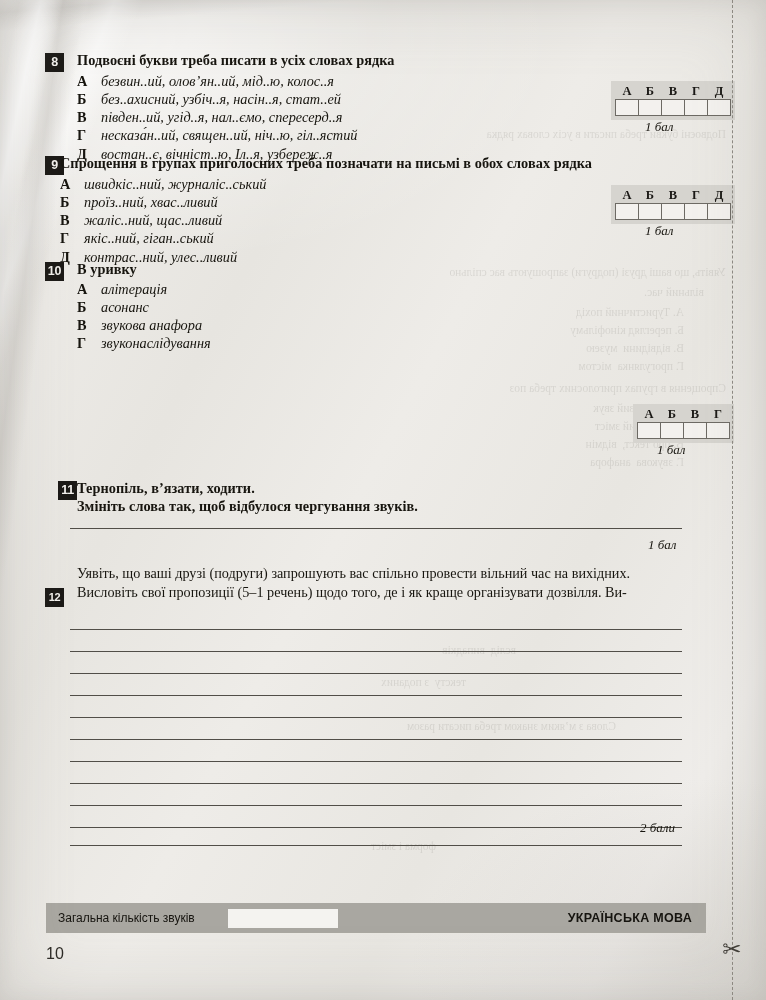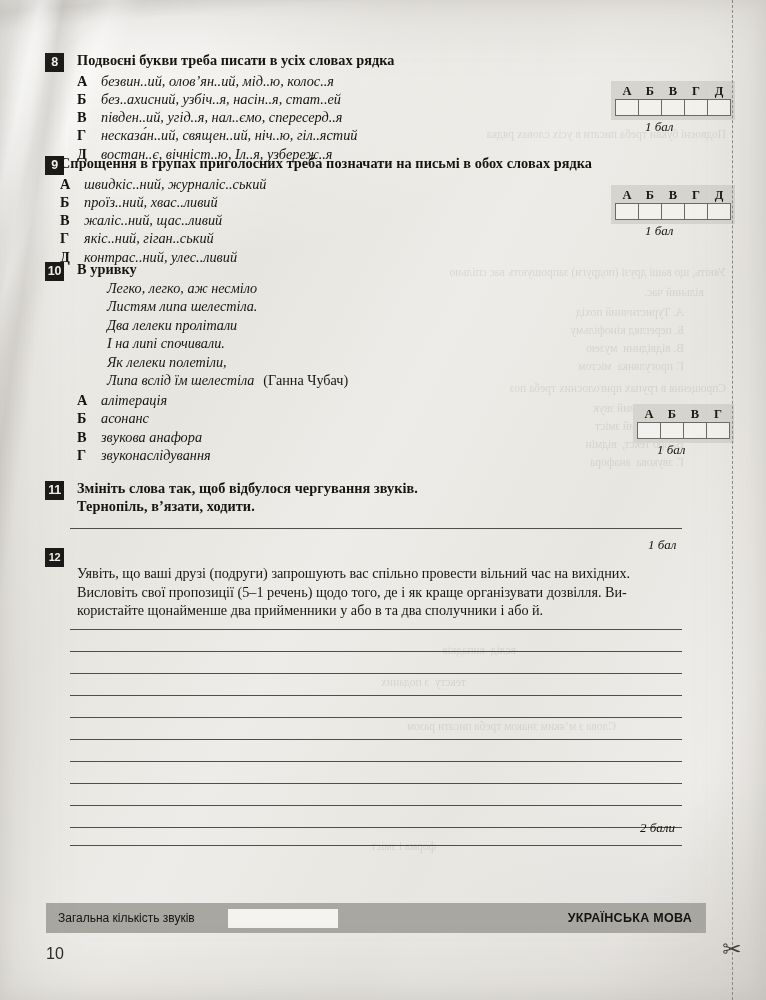--- a/index.html
+++ b/index.html
@@ -212,28 +212,20 @@
         <td></td>
       </tr>
     </tbody>
       </table>
   </div>
   <div class="bal" style="left:645px;top:223px;">1 бал</div>
 
   <div class="num" style="left:45px;top:262px;">10</div>
   <div class="qbody" style="left:77px;top:261px;width:420px;">
     <div class="stem reg">В уривку</div>
-    <div class="poem">
-      <div>Легко, легко, аж несміло</div>
-      <div>Листям липа шелестіла.</div>
-      <div>Два лелеки пролітали</div>
-      <div>І на липі спочивали.</div>
-      <div>Як лелеки полетіли,</div>
-      <div><span>Липа вслід їм шелестіла</span><span class="auth" style="margin-left:9px;">(Ганна Чубач)</span></div>
-    </div>
     <div style="height:1px;"></div>
     <div class="opt">
         <span class="lt">А</span>
         <span class="tx">алітерація</span>
       </div>
     <div class="opt">
         <span class="lt">Б</span>
         <span class="tx">асонанс</span>
       </div>
     <div class="opt">
@@ -258,33 +250,32 @@
         <td></td>
         <td></td>
         <td></td>
         <td></td>
       </tr>
     </tbody>
       </table>
   </div>
   <div class="bal" style="left:657px;top:442px;">1 бал</div>
 
-  <div class="num" style="left:45px;top:481px;">11</div>
+  <div class="num" style="left:58px;top:481px;">11</div>
   <div class="qbody" style="left:77px;top:480px;width:560px;">
+    <div class="stem reg">Тернопіль, в’язати, ходити.</div>
     <div class="stem reg">Змініть слова так, щоб відбулося чергування звуків.</div>
-    <div class="stem reg">Тернопіль, в’язати, ходити.</div>
   </div>
   <div class="wline" style="left:70px;top:528px;width:612px;"></div>
   <div class="bal" style="left:648px;top:537px;">1 бал</div>
 
-  <div class="num wide" style="left:45px;top:548px;">12</div>
+  <div class="num wide" style="left:45px;top:588px;">12</div>
   <div class="qbody" style="left:77px;top:564px;width:652px;">
     <div class="para">Уявіть, що ваші друзі (подруги) запрошують вас спільно провести вільний час на вихідних.</div>
     <div class="para">Висловіть свої пропозиції (5–1 речень) щодо того, де і як краще організувати дозвілля. Ви-</div>
-    <div class="para">користайте щонайменше два прийменники у або в та два сполучники і або й.</div>
   </div>
 
   <div class="wline" style="left:70px;top:629px;width:612px;"></div>
   <div class="wline" style="left:70px;top:651px;width:612px;"></div>
   <div class="wline" style="left:70px;top:673px;width:612px;"></div>
   <div class="wline" style="left:70px;top:695px;width:612px;"></div>
   <div class="wline" style="left:70px;top:717px;width:612px;"></div>
   <div class="wline" style="left:70px;top:739px;width:612px;"></div>
   <div class="wline" style="left:70px;top:761px;width:612px;"></div>
   <div class="wline" style="left:70px;top:783px;width:612px;"></div>

